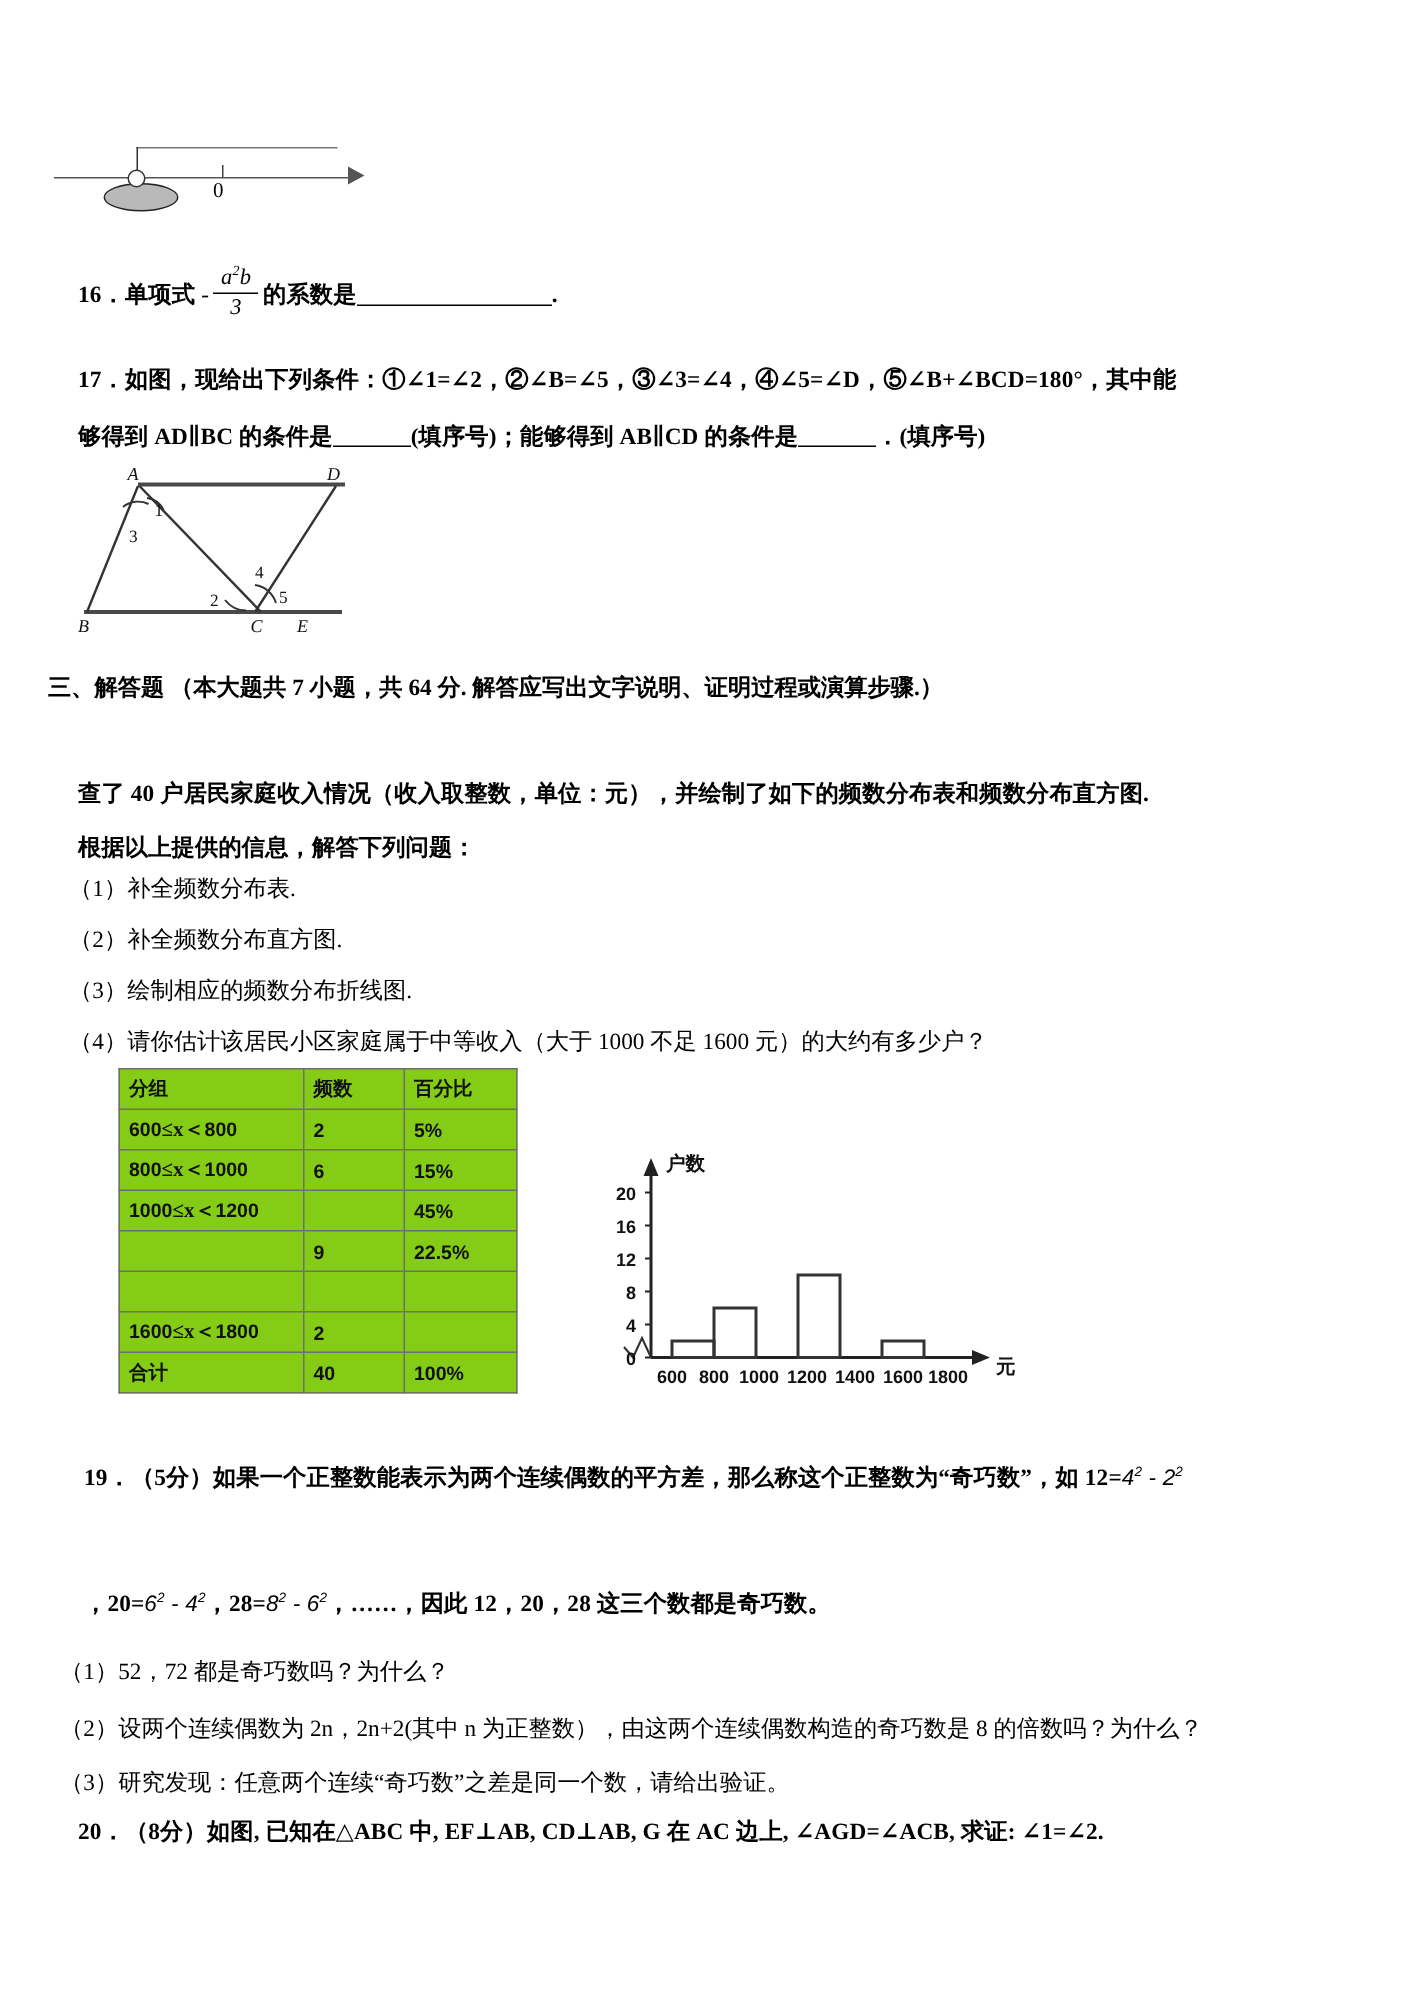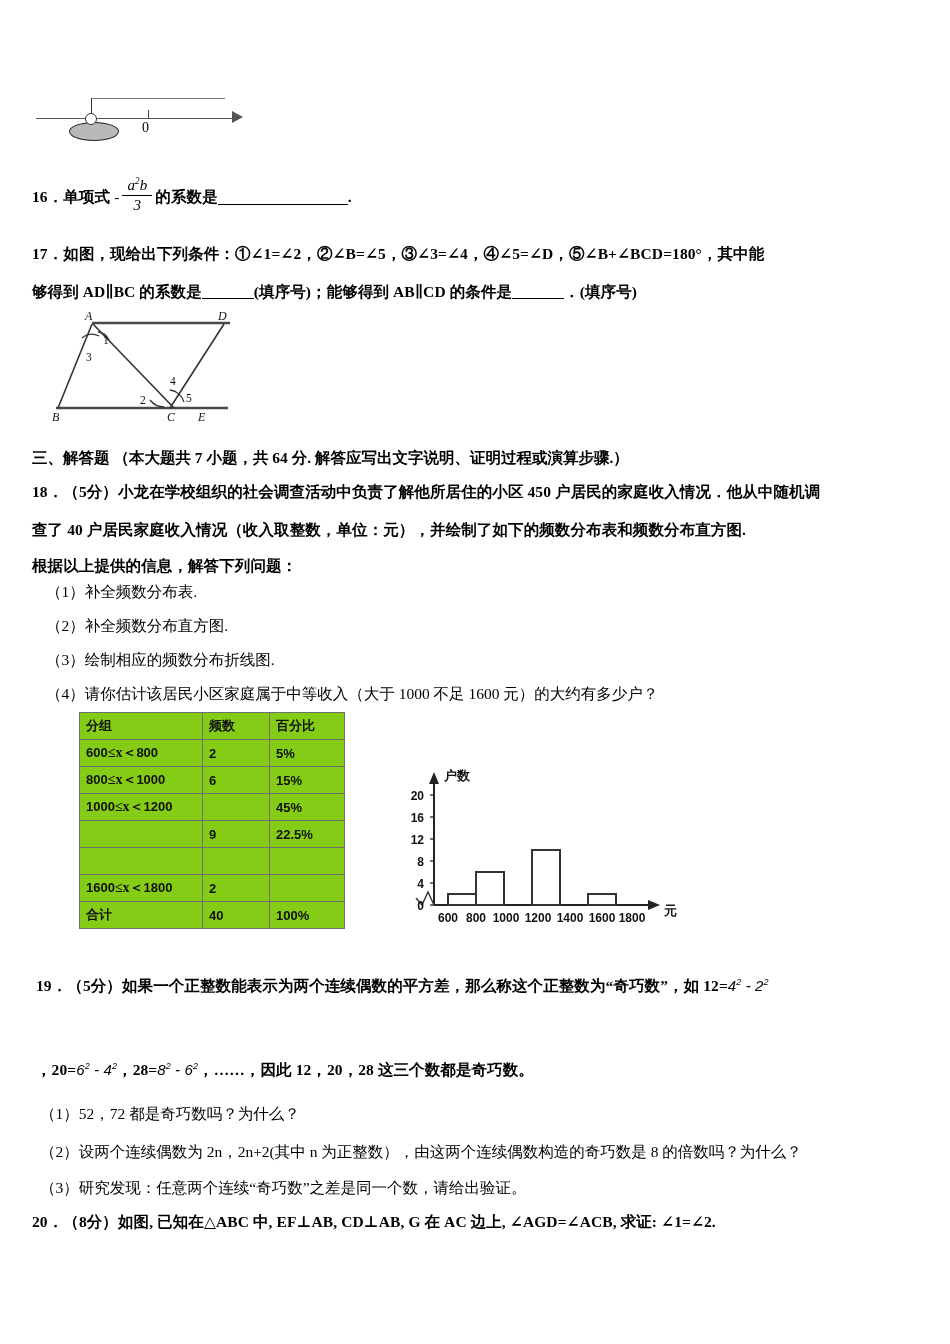--- a/index.html
+++ b/index.html
@@ -23,20 +23,21 @@
   }
 
   
   .qline {
     position: absolute;
     font-size: 15.5px;
     line-height: 1.25;
     font-weight: bold;
     letter-spacing: 0.1px;
     white-space: nowrap;
+    margin-left: 20px;
   }
   .sec-head {
     position: absolute;
     font-size: 15.5px;
     font-weight: bold;
     white-space: nowrap;
   }
   .subq {
     position: absolute;
     font-size: 15.5px;
@@ -208,21 +209,21 @@
 
   <div class="qline" style="left:32px; top:178px;">
     <span>16．</span><span>单项式</span><span class="mi" style="margin-left:4px;">-</span><span class="frac">
       <span class="num"><span class="mi">a</span><sup class="exp">2</sup><span class="mi">b</span></span>
       <span class="den">3</span>
     </span><span>的系数是</span><span class="blank-ul" style="width:130px;"></span><span>.</span>
   </div>
 
   <div class="qline" style="left:32px; top:244px;">17．如图，现给出下列条件：①∠1=∠2，②∠B=∠5，③∠3=∠4，④∠5=∠D，⑤∠B+∠BCD=180°，其中能</div>
   <div class="qline" style="left:32px; top:282px;">
-    <span>够得到 AD∥BC 的系数是</span><span class="blank-ul" style="width:52px;"></span><span>(填序号)；能够得到 AB∥CD 的条件是</span><span class="blank-ul" style="width:52px;"></span><span>．(填序号)</span>
+    <span>够得到 AD∥BC 的条件是</span><span class="blank-ul" style="width:52px;"></span><span>(填序号)；能够得到 AB∥CD 的条件是</span><span class="blank-ul" style="width:52px;"></span><span>．(填序号)</span>
   </div>
 
   <div class="geo-fig">
     <svg width="185" height="115" viewBox="0 0 185 115">
 
       <line x1="40" y1="15" x2="178" y2="15" stroke="#4a4a4a" stroke-width="2.6"></line>
 
       <line x1="4" y1="100" x2="176" y2="100" stroke="#4a4a4a" stroke-width="2.6"></line>
 
       <line x1="40" y1="16" x2="6" y2="100" stroke="#333" stroke-width="1.6"></line>
@@ -245,21 +246,20 @@
       <text x="51" y="36" font-family="Liberation Serif, serif" font-size="11.5" fill="#111">1</text>
       <text x="88" y="96" font-family="Liberation Serif, serif" font-size="11.5" fill="#111">2</text>
       <text x="34" y="53" font-family="Liberation Serif, serif" font-size="11.5" fill="#111">3</text>
       <text x="118" y="77" font-family="Liberation Serif, serif" font-size="11.5" fill="#111">4</text>
       <text x="134" y="94" font-family="Liberation Serif, serif" font-size="11.5" fill="#111">5</text>
     </svg>
   </div>
 
   <div class="sec-head" style="left:32px; top:448px;">三、解答题 （本大题共 7 小题，共 64 分. 解答应写出文字说明、证明过程或演算步骤.）</div>
 
-  <div class="qline" style="left:32px; top:482px;">18．（5分）小龙在学校组织的社会调查活动中负责了解他所居住的小区 450 户居民的家庭收入情况．他从中随机调</div>
   <div class="qline" style="left:32px; top:520px;">查了 40 户居民家庭收入情况（收入取整数，单位：元），并绘制了如下的频数分布表和频数分布直方图.</div>
   <div class="qline" style="left:32px; top:556px;">根据以上提供的信息，解答下列问题：</div>
 
   <div class="subq" style="left:46px; top:582px;">（1）补全频数分布表.</div>
   <div class="subq" style="left:46px; top:616px;">（2）补全频数分布直方图.</div>
   <div class="subq" style="left:46px; top:650px;">（3）绘制相应的频数分布折线图.</div>
   <div class="subq" style="left:46px; top:684px;">（4）请你估计该居民小区家庭属于中等收入（大于 1000 不足 1600 元）的大约有多少户？</div>
 
   <table class="freq-table">
     <thead>

